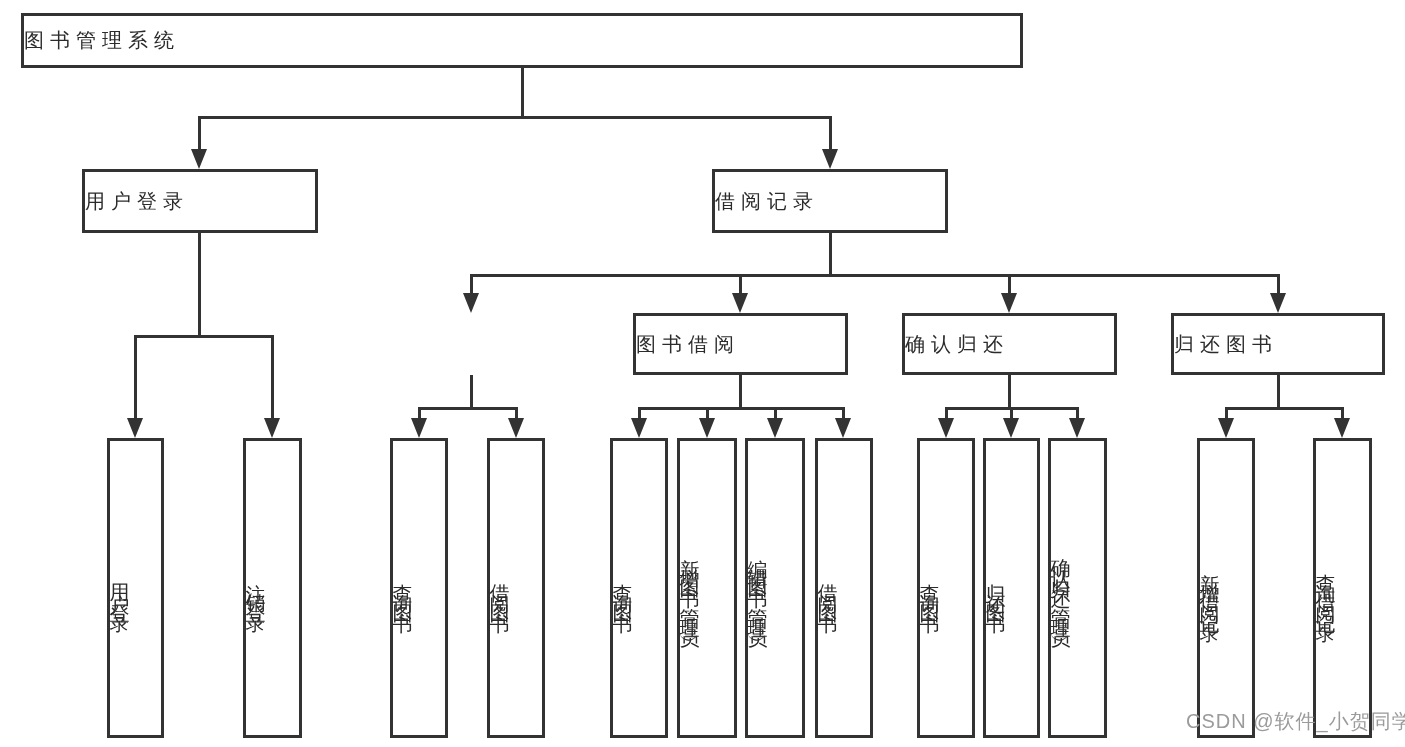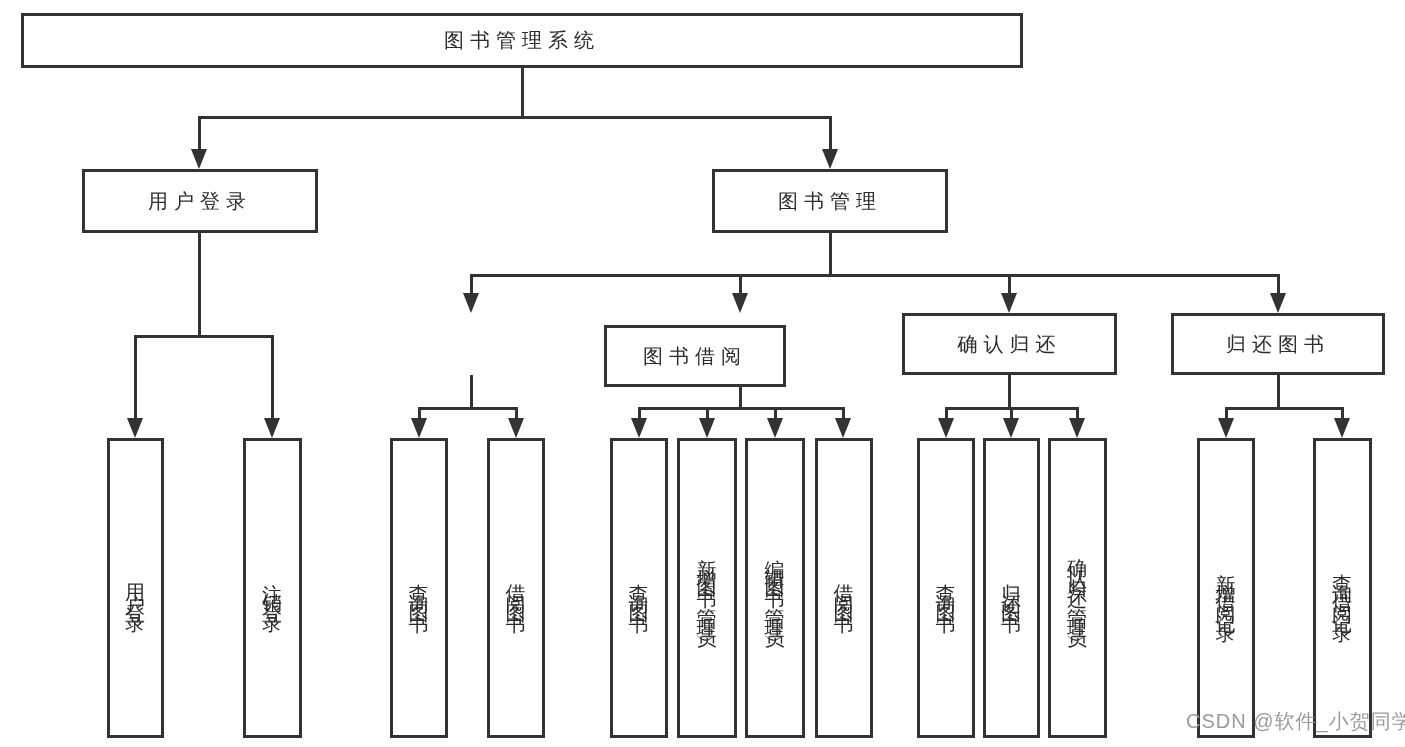--- a/index.html
+++ b/index.html
@@ -9,21 +9,21 @@
     background:#ffffff;
     font-family:"Liberation Sans","DejaVu Sans",sans-serif;
     overflow:hidden;
   }
   
   .box{
     position:absolute;
     box-sizing:border-box;
     border:3px solid #333333;
     background:#ffffff;
-    display:flex;align-items:center;justify-content:center;
+    display:flex;align-items:center;
     color:#2b2b2b;
     font-size:20px;
     letter-spacing:6px;
     white-space:nowrap;
   }
   .leaf span{
     writing-mode:vertical-rl;
     letter-spacing:10px;
     font-size:20px;
     line-height:1;
@@ -114,24 +114,24 @@
   <div class="arrow" style="left:1334px;top:418px;"></div>
 
   <div class="box" style="left:21px;top:13px;width:1002px;height:55px;">
     <span>图书管理系统</span>
   </div>
 
   <div class="box" style="left:82px;top:169px;width:236px;height:64px;">
     <span>用户登录</span>
   </div>
   <div class="box" style="left:712px;top:169px;width:236px;height:64px;">
-    <span>图书管理</span>
+    <span>借阅记录</span>
   </div>
 
-  <div class="box" style="left:604px;top:313px;width:182px;height:62px;margin-top:12px;">
+  <div class="box" style="left:633px;top:313px;width:215px;height:62px;">
     <span>图书借阅</span>
   </div>
   <div class="box" style="left:902px;top:313px;width:215px;height:62px;">
     <span>确认归还</span>
   </div>
   <div class="box" style="left:1171px;top:313px;width:214px;height:62px;">
     <span>归还图书</span>
   </div>
 
   <div class="box leaf" style="left:107px;top:438px;width:57px;height:300px;">

